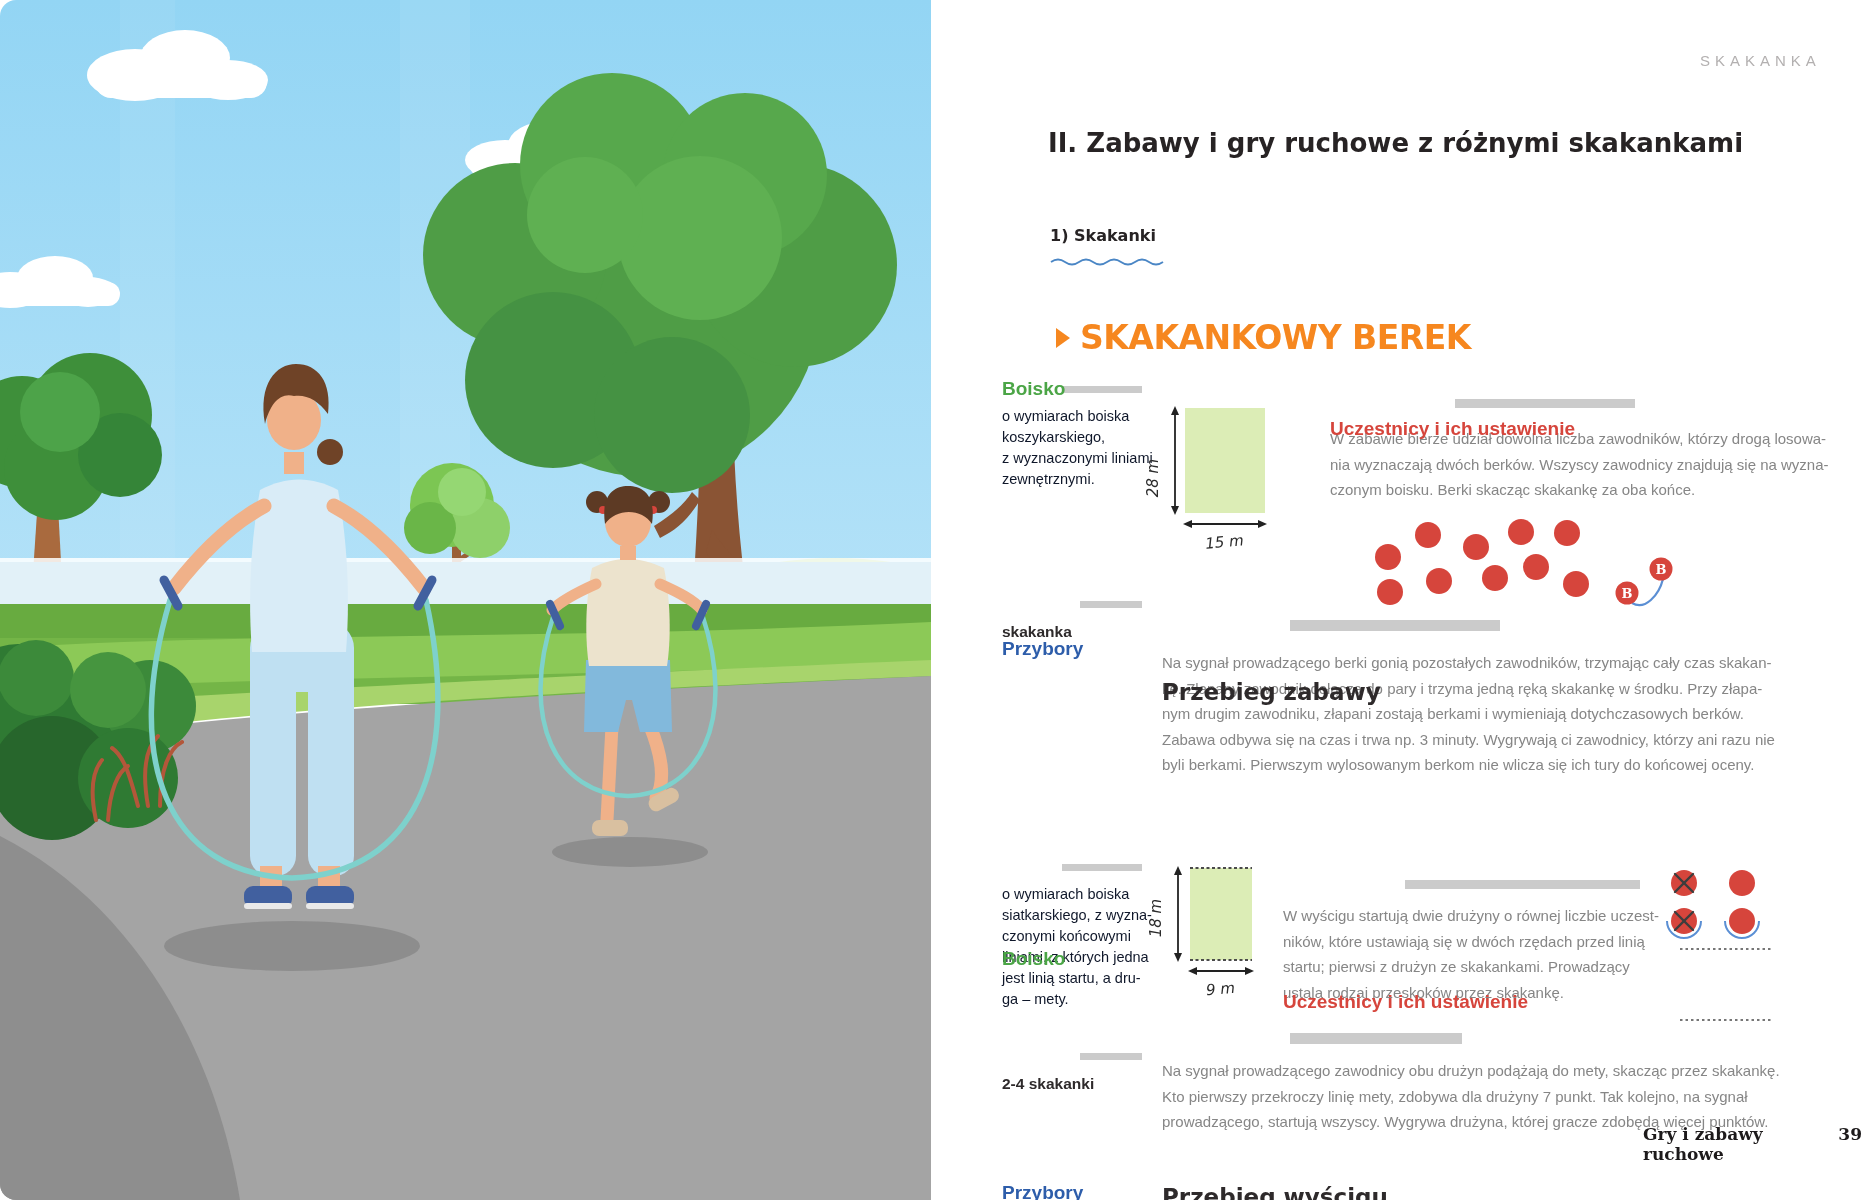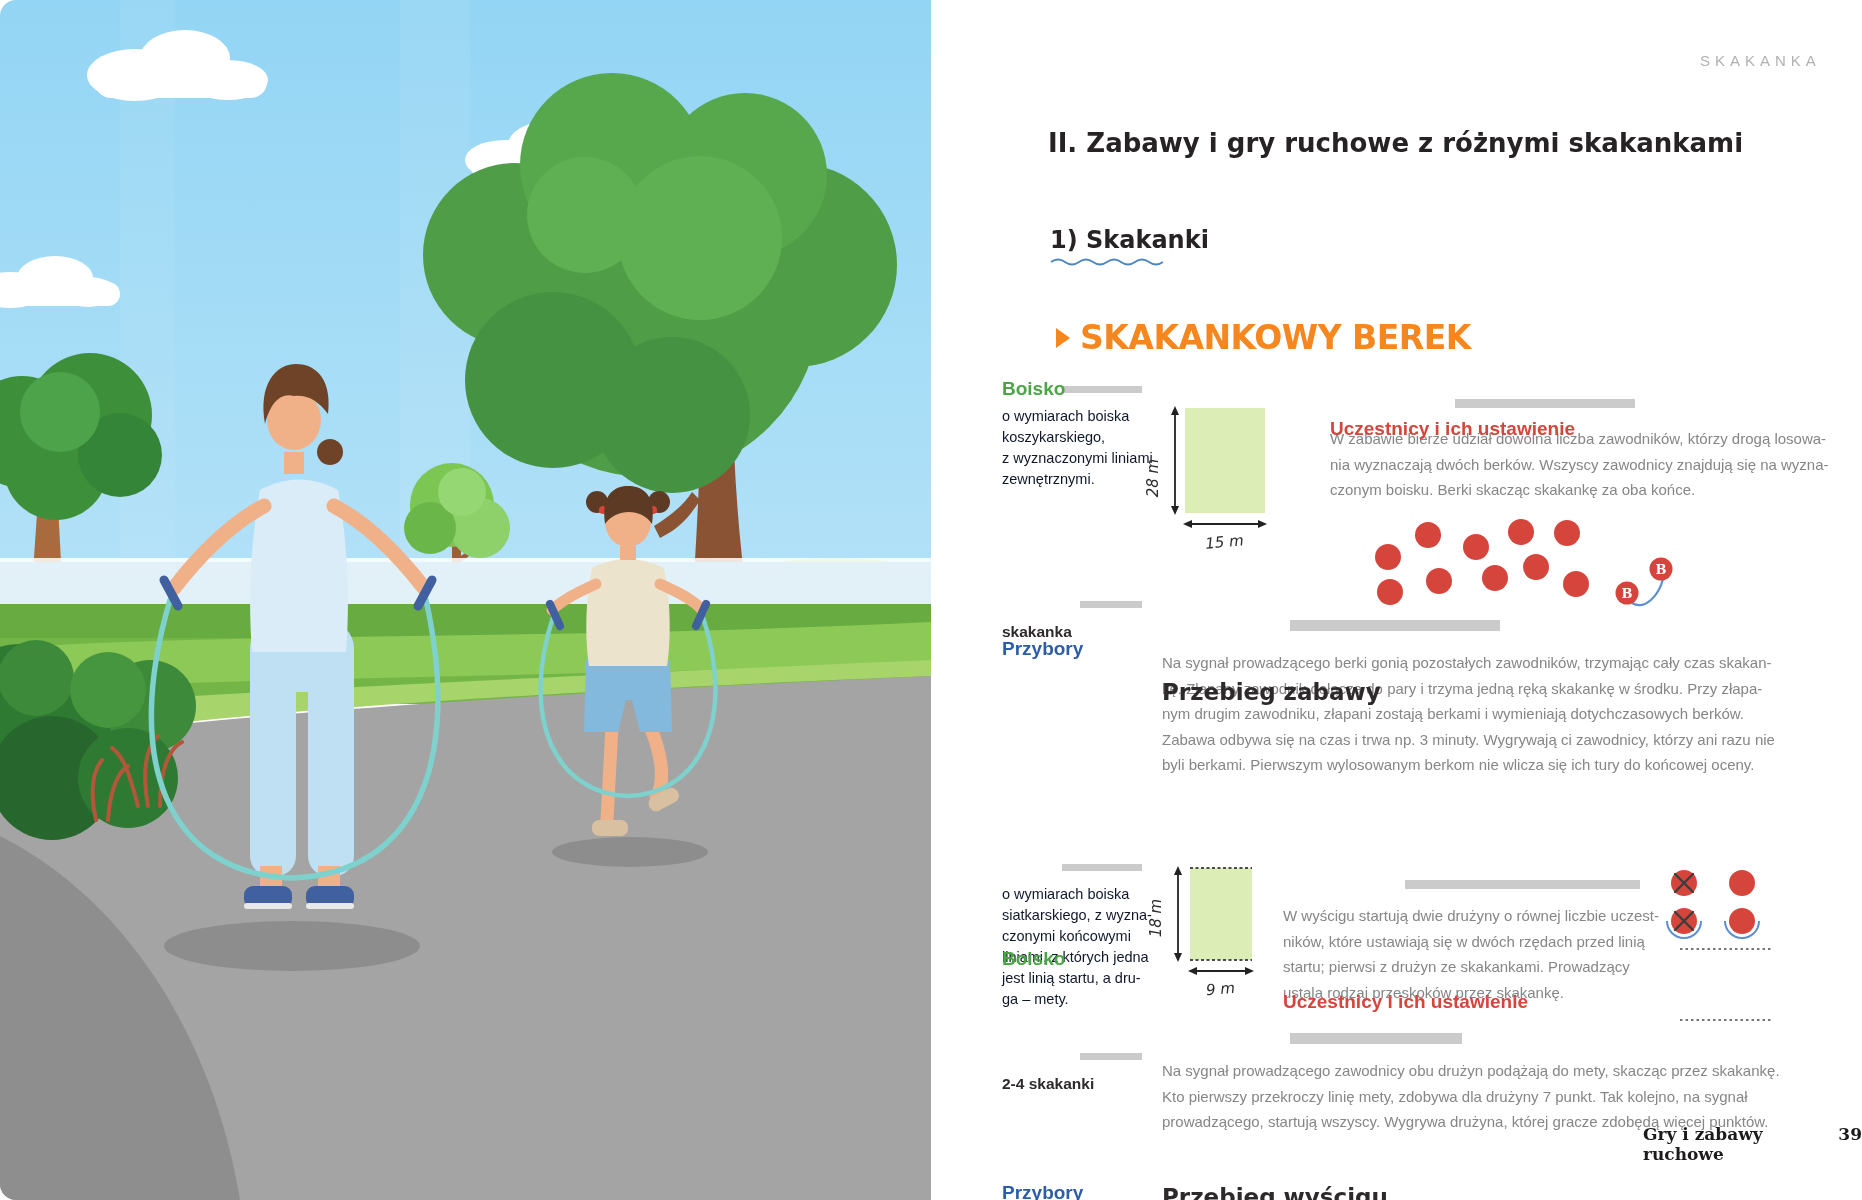--- a/index.html
+++ b/index.html
@@ -2,21 +2,21 @@
 <html><head>
 <meta charset="utf-8">
 <style>
   html,body{margin:0;padding:0;background:#fff;}
   #canvas{position:relative;width:1862px;height:1200px;background:#ffffff;overflow:hidden;
           font-family:"Liberation Sans",sans-serif;border-radius:16px;}
   .abs{position:absolute;}
   
   .runhead{font-size:15px;letter-spacing:5px;color:#b3b0b0;}
   .chapter{font-size:26px;font-weight:bold;color:#272324;font-family:"DejaVu Sans",sans-serif;}
-  .subsec{font-size:24px;font-weight:bold;color:#272324;font-family:"DejaVu Sans",sans-serif;}
+  .subsec{font-size:16px;font-weight:bold;color:#272324;font-family:"DejaVu Sans",sans-serif;}
   .sechead{font-size:33px;font-weight:bold;color:#f6871f;display:flex;align-items:center;gap:10px;
            font-family:"DejaVu Sans",sans-serif;letter-spacing:-0.5px;white-space:nowrap;}
   .tri{width:0;height:0;border-left:14px solid #f6871f;border-top:10px solid transparent;border-bottom:10px solid transparent;}
   .colh{font-size:19px;font-weight:bold;position:relative;z-index:2;}
   .green{color:#4ba546;} .bluetxt{color:#2d5daa;}
   .bar{background:#cbcbcb;position:absolute;z-index:1;}
   .coltext{font-size:14.5px;line-height:21px;color:#0f172a;white-space:pre-line;}
   .para{font-size:15px;line-height:25.5px;color:#868686;white-space:pre-line;}
   .boldlabel{font-size:15.5px;font-weight:bold;color:#2e2a2b;}
   .pheading{font-size:23px;font-weight:bold;color:#2e2a2b;font-family:"DejaVu Sans",sans-serif;position:relative;z-index:2;white-space:nowrap;}

